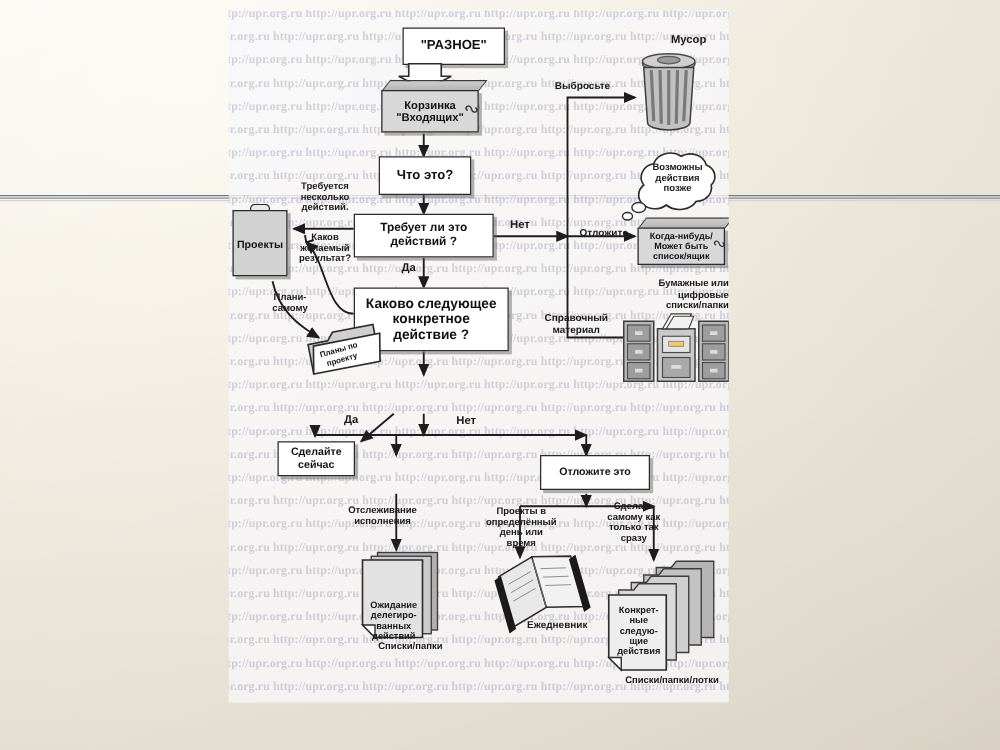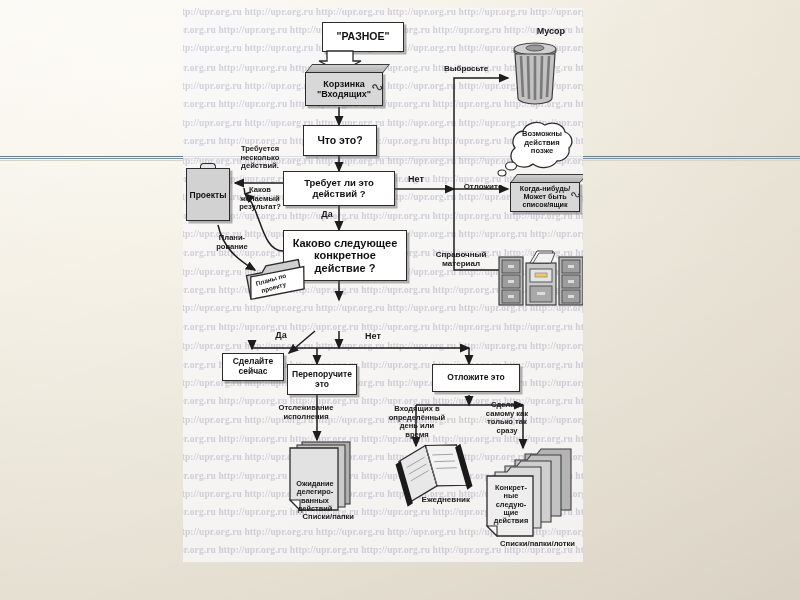--- a/index.html
+++ b/index.html
@@ -251,26 +251,20 @@
     </div>
 
 
     <div class="node rect" style="left:39px;top:345px;width:62px;height:28px;font-size:8.5px;">
       <div>
         <div>Сделайте</div>
         <div>сейчас</div>
       </div>
     </div>
 
-    <div class="node rect" style="left:104px;top:356px;width:70px;height:31px;font-size:8.5px;">
-      <div>
-        <div>Перепоручите</div>
-        <div>это</div>
-      </div>
-    </div>
 
     <div class="node rect" style="left:249px;top:356px;width:88px;height:28px;font-size:8.5px;">
       <span>Отложите это</span>
     </div>
 
     <div class="clip" style="left:3px;top:155px;width:44px;height:58px;">
       <div class="grip"></div>
       <div class="pad">
         <span>Проекты</span>
       </div>
@@ -322,20 +316,25 @@
         <div>
           <div>Когда-нибудь/</div>
           <div>Может быть</div>
           <div>список/ящик</div>
         </div>
       </div>
       <span class="swirl" style="left:60px;top:13px;font-size:13px;">∾</span>
     </div>
 
     <div class="cab" style="left:310px;top:215px;width:90px;height:86px;">
+      <div class="cap" style="left:0;top:0;width:90px;font-size:7.6px;">
+        <div>Бумажные или</div>
+        <div>цифровые</div>
+        <div>списки/папки</div>
+      </div>
       <svg width="90" height="60" style="position:absolute;left:4px;top:28px;">
 
         <rect x="2" y="6" width="24" height="48" fill="#b9b9b9" stroke="#3d3d3d" stroke-width="1.2"></rect>
         <g fill="#9d9d9d" stroke="#4a4a4a" stroke-width=".9">
           <rect x="5" y="9" width="18" height="13"></rect>
             <rect x="5" y="24" width="18" height="13"></rect>
             <rect x="5" y="39" width="18" height="13"></rect>
         </g>
         <g fill="#dcdcdc">
             <rect x="11" y="14" width="6" height="3"></rect>
@@ -432,21 +431,21 @@
     </div>
 
     <div class="lbl" style="left:52px;top:178px;width:50px;font-size:7.6px;">
       <div>Каков</div>
       <div>желаемый</div>
       <div>результат?</div>
     </div>
 
     <div class="lbl" style="left:27px;top:226px;width:44px;font-size:7.6px;">
       <div>Плани-</div>
-      <div>рование</div>
+      <div>самому</div>
     </div>
 
     <div class="lbl" style="left:218px;top:166px;width:30px;font-size:9px;">Нет</div>
 
     <div class="lbl" style="left:132px;top:201px;width:24px;font-size:9px;">Да</div>
 
     <div class="lbl" style="left:252px;top:57px;width:62px;font-size:8px;">Выбросьте</div>
 
     <div class="lbl" style="left:274px;top:175px;width:52px;font-size:8px;">Отложите</div>
 
@@ -458,21 +457,21 @@
     <div class="lbl" style="left:86px;top:322px;width:24px;font-size:9px;">Да</div>
 
     <div class="lbl" style="left:178px;top:323px;width:24px;font-size:9px;">Нет</div>
 
     <div class="lbl" style="left:84px;top:396px;width:78px;font-size:7.6px;">
       <div>Отслеживание</div>
       <div>исполнения</div>
     </div>
 
     <div class="lbl" style="left:201px;top:397px;width:66px;font-size:7.6px;">
-      <div>Входящих в</div>
+      <div>Проекты в</div>
       <div>определённый</div>
       <div>день или</div>
       <div>время</div>
     </div>
 
     <div class="lbl" style="left:292px;top:393px;width:64px;font-size:7.6px;">
       <div>Сделать</div>
       <div>самому как</div>
       <div>только так</div>
       <div>сразу</div>

